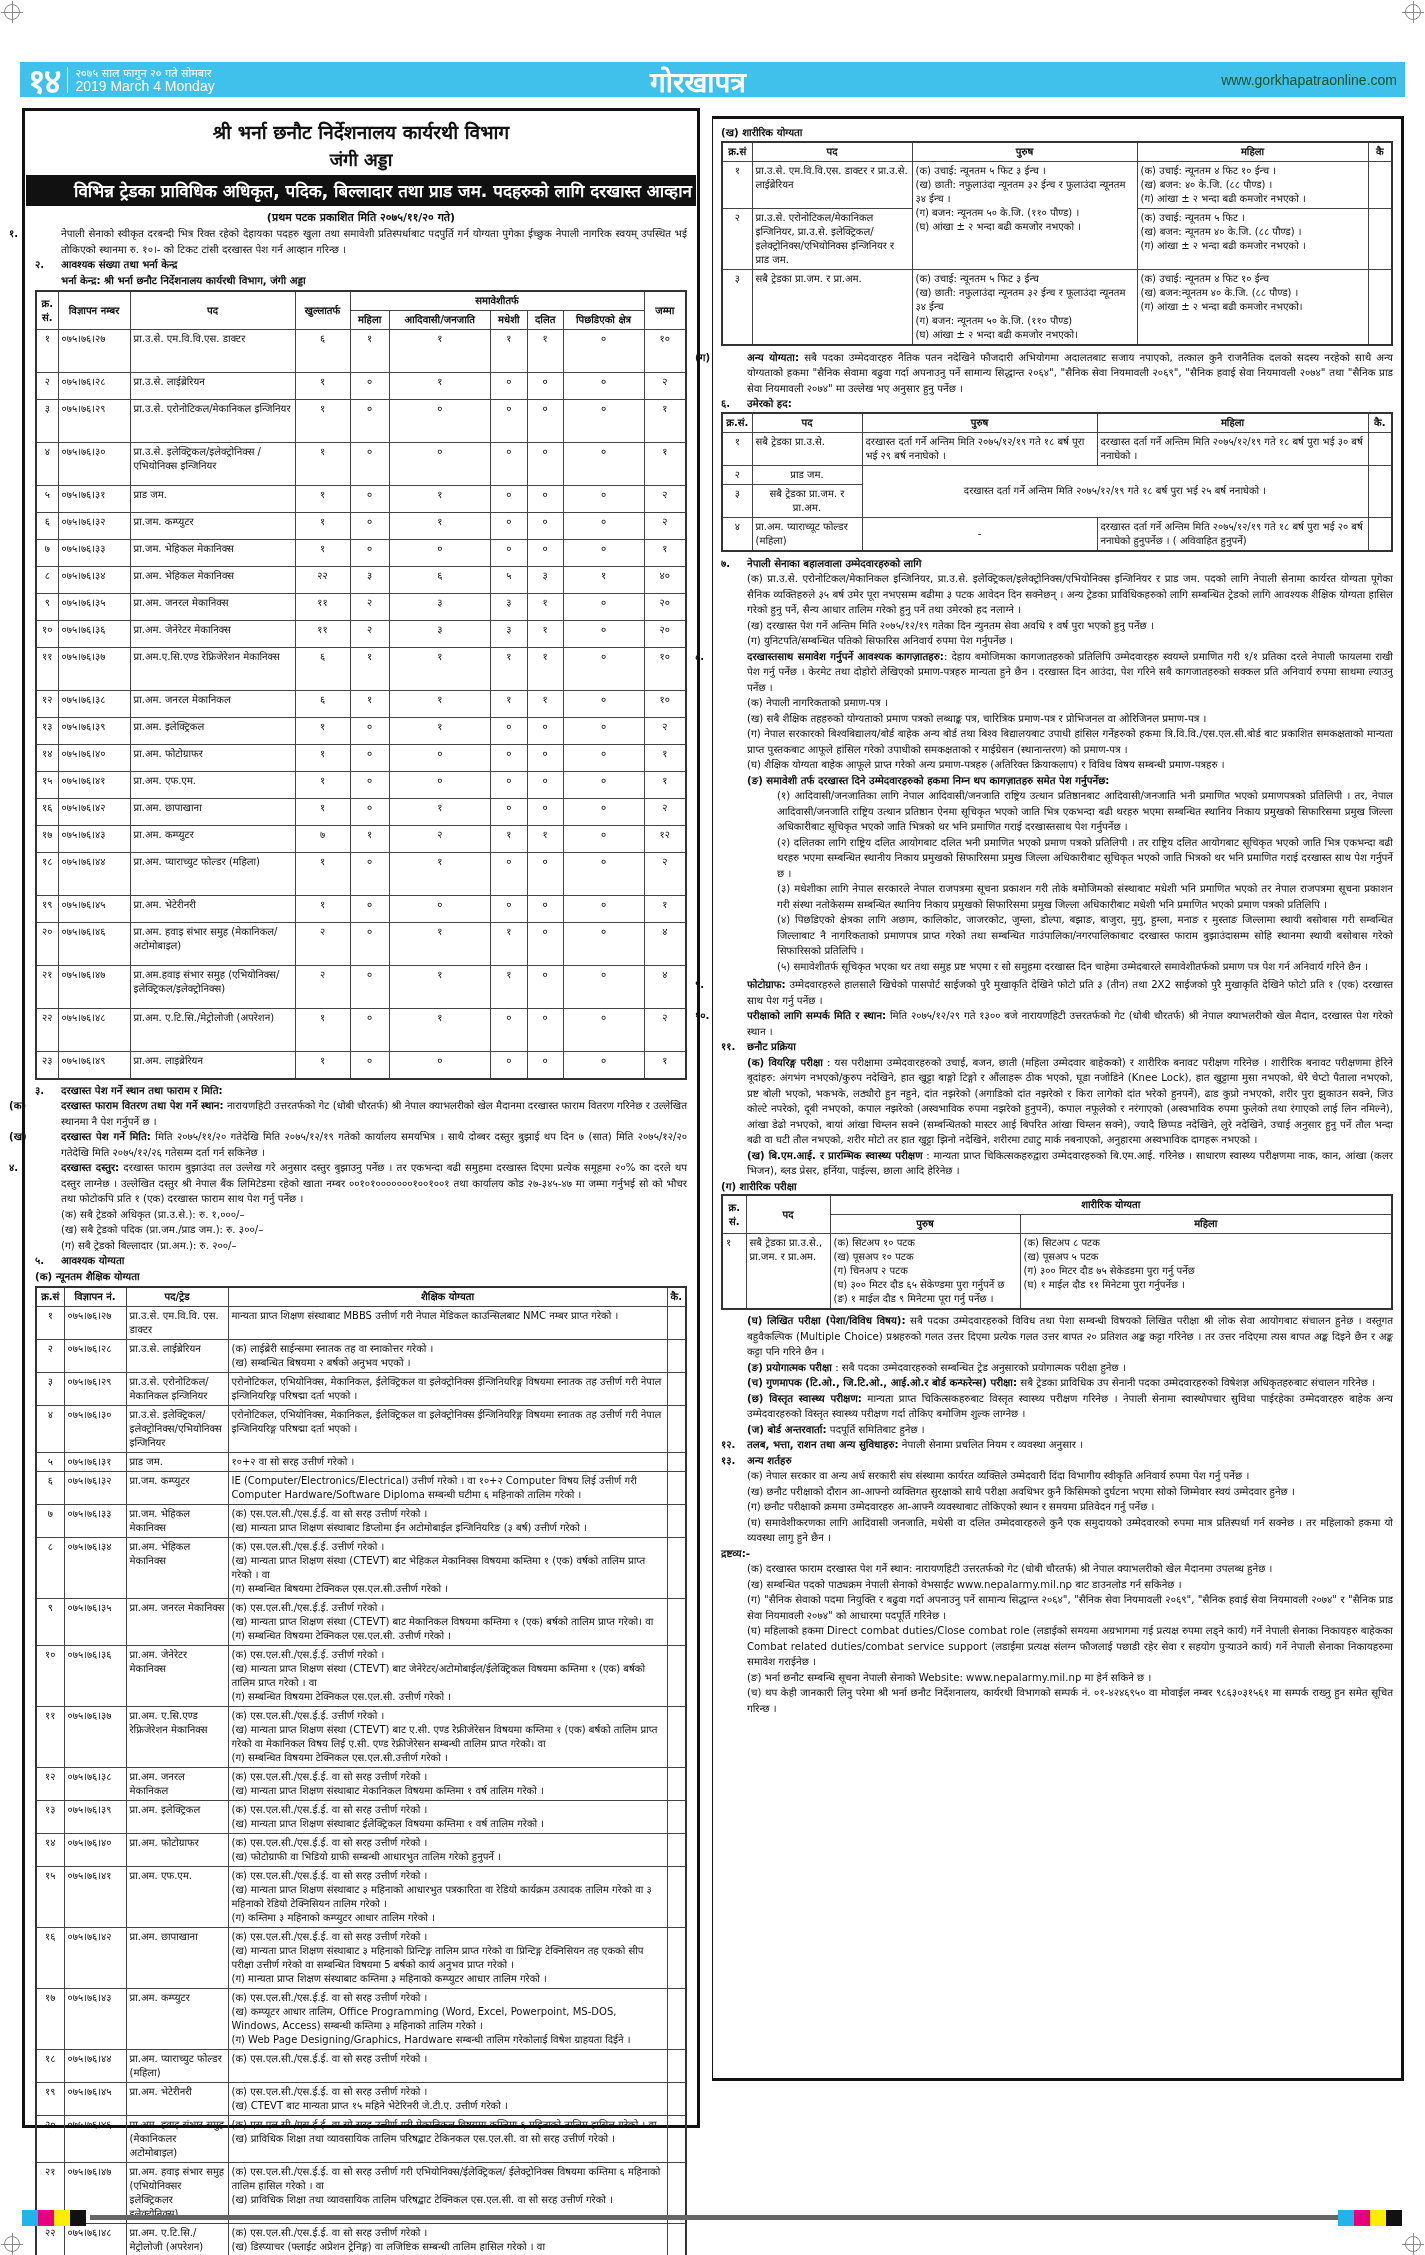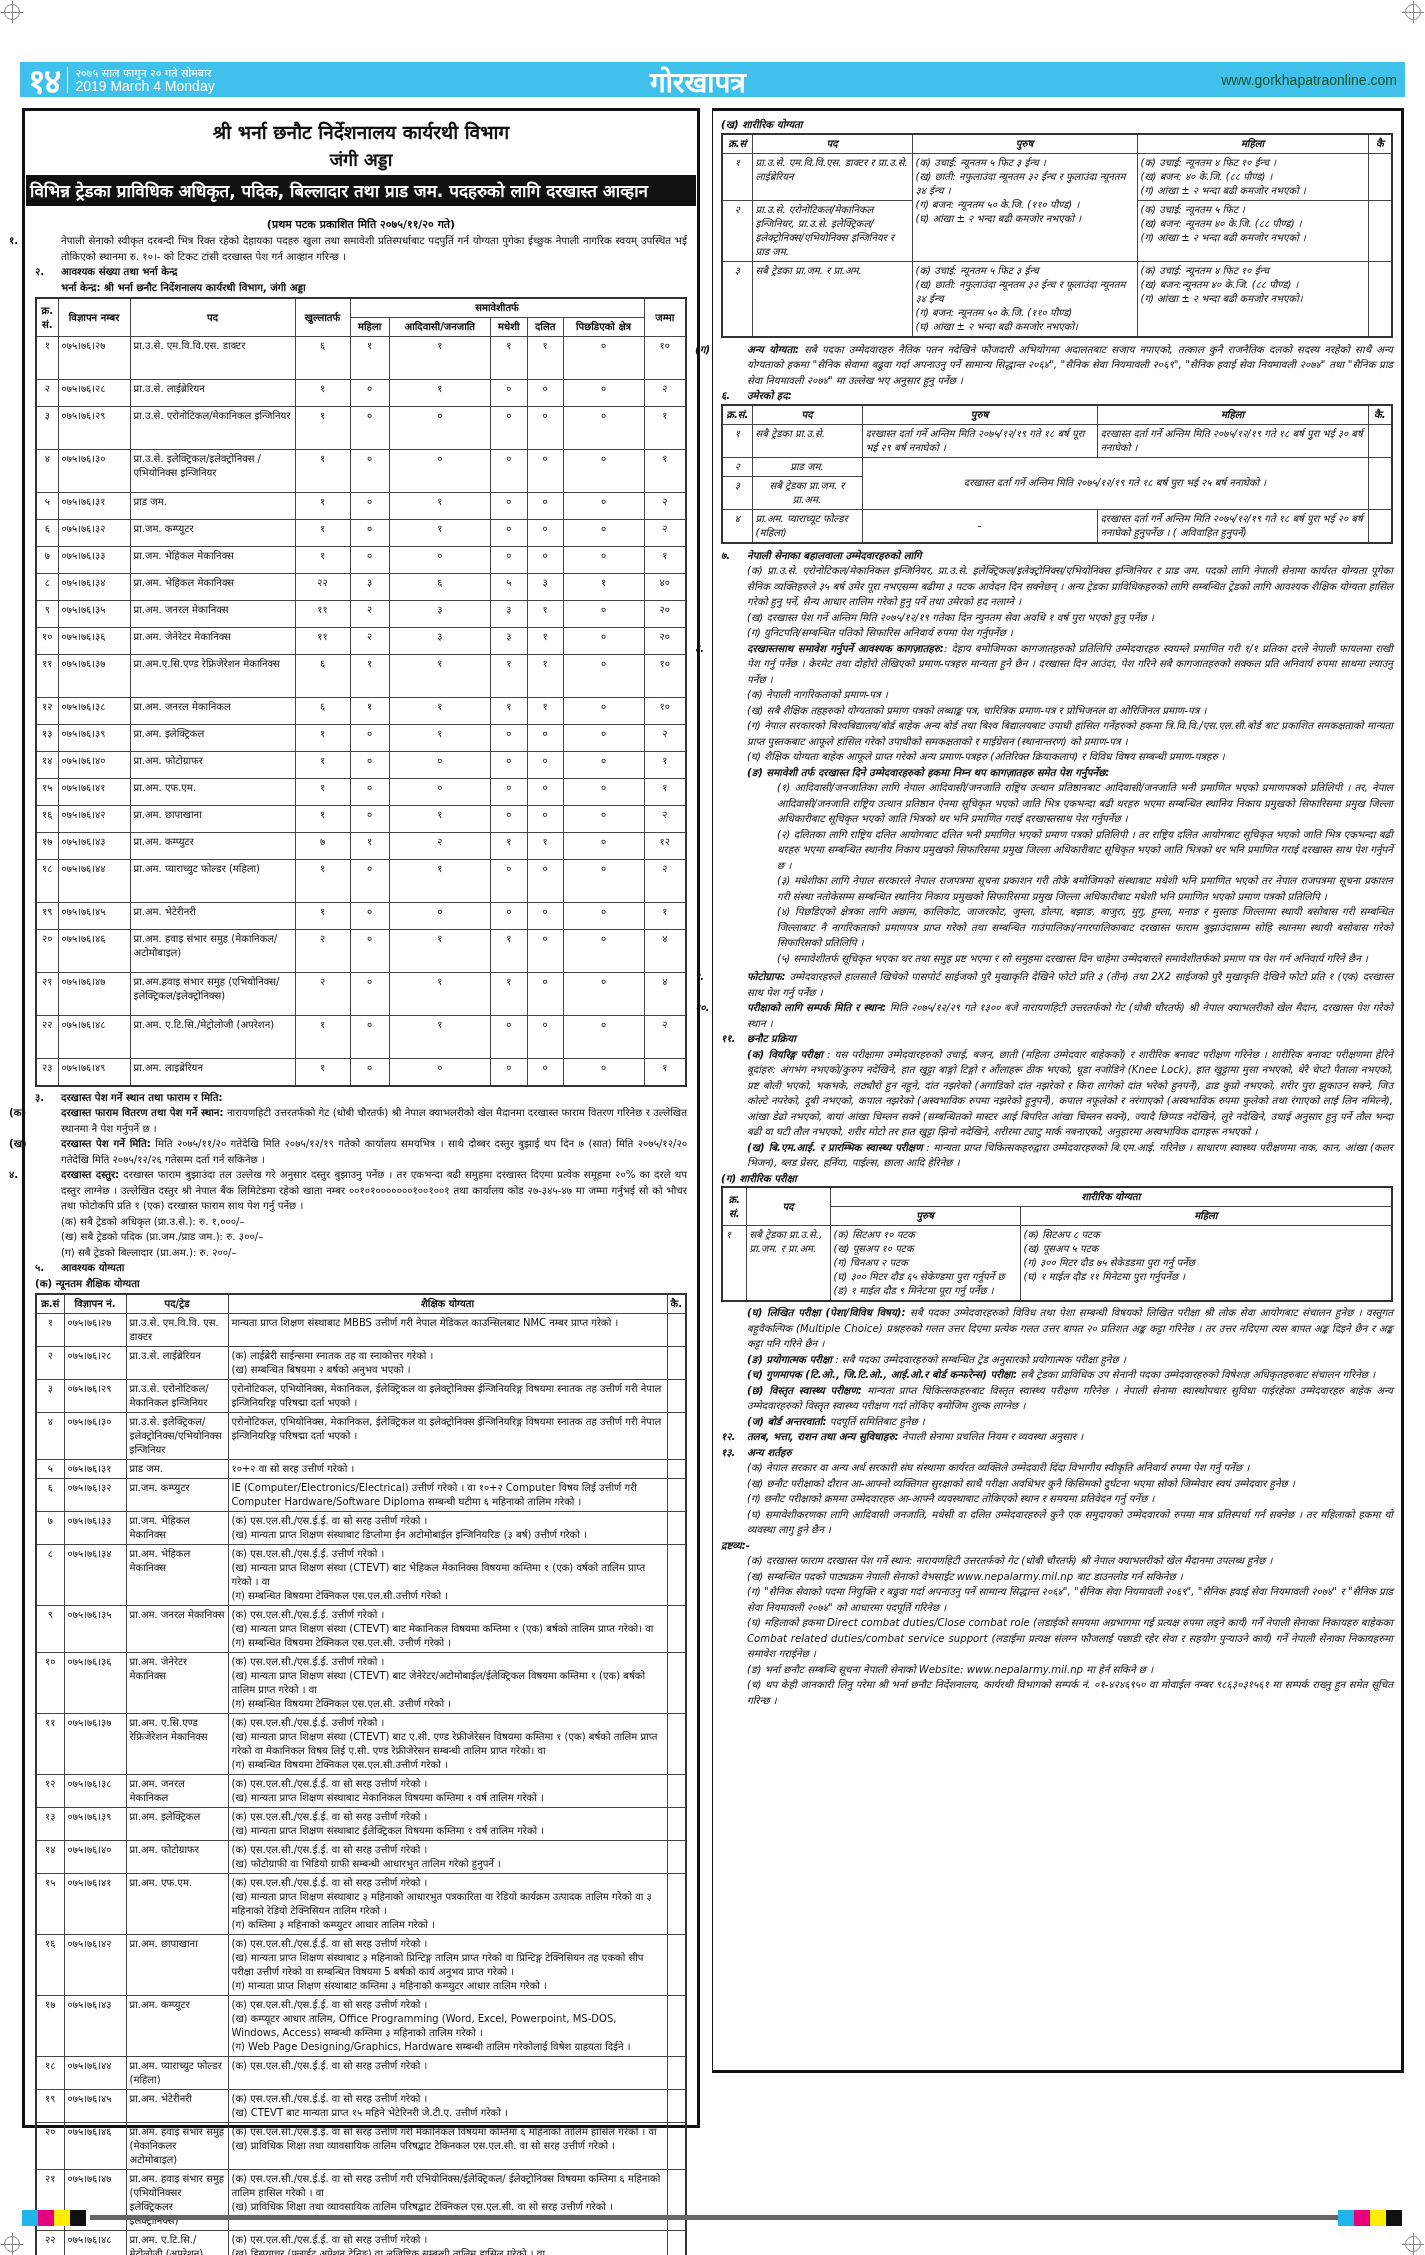--- a/index.html
+++ b/index.html
@@ -14,25 +14,25 @@
   .masthead { position: absolute; left: 20px; top: 62px; width: 1385px; height: 35px; background: #3fc1ec; display: flex; align-items: center; }
   .page-num { font-family: "DejaVu Sans", sans-serif; font-weight: bold; font-size: 34px; color: #fff; padding: 0 8px 0 8px; letter-spacing: -2px; }
   .date-block { border-left: 1px solid #fff; padding-left: 7px; color: #fff; line-height: 13px; }
   .date-np { font-size: 11px; }
   .date-en { font-size: 14px; font-family: "Liberation Sans", sans-serif; }
   .brand { position: absolute; left: 630px; top: 0px; font-size: 28px; color: #fff; font-weight: bold; }
   .site-url { position: absolute; right: 8px; top: 10px; font-family: "Liberation Sans", sans-serif; font-size: 14px; color: #14532d; }
 
   .panel { position: absolute; border: 3px solid #111; background: #fff; }
   .panel-left { left: 22px; top: 108px; width: 678px; height: 2020px; padding: 6px 10px; }
-  .panel-right { left: 712px; top: 108px; width: 692px; height: 1965px; padding: 6px 8px; border-left: 1px solid #111; font-style: italic; }
+  .panel-right { left: 712px; top: 116px; width: 692px; height: 1965px; padding: 6px 8px; border-left: 1px solid #111; }
 
   .title1 { text-align: center; font-size: 19px; font-weight: bold; margin-top: 2px; }
   .title2 { text-align: center; font-size: 18px; font-weight: bold; margin-top: 2px; }
-  .banner { background: #111; color: #fff; font-size: 17px; font-weight: bold; text-align: left; padding: 4px 4px; margin: 4px -9px 10px -9px; white-space: nowrap; }
+  .banner { background: #111; color: #fff; font-size: 17px; font-weight: bold; text-align: right; padding: 4px 4px; margin: 4px -9px 3px -9px; white-space: nowrap; }
   .pubdate { text-align: center; font-size: 11px; font-weight: bold; margin-bottom: 2px; }
 
   .p { font-size: 10.2px; line-height: 15.5px; text-align: justify; }
   .p .num { display: inline-block; width: 26px; font-weight: bold; }
   .hang { padding-left: 26px; text-indent: -26px; }
   .sub { padding-left: 26px; }
   .sub2 { padding-left: 56px; }
   .bold { font-weight: bold; }
 
   table { border-collapse: collapse; width: 100%; font-size: 10px; }

